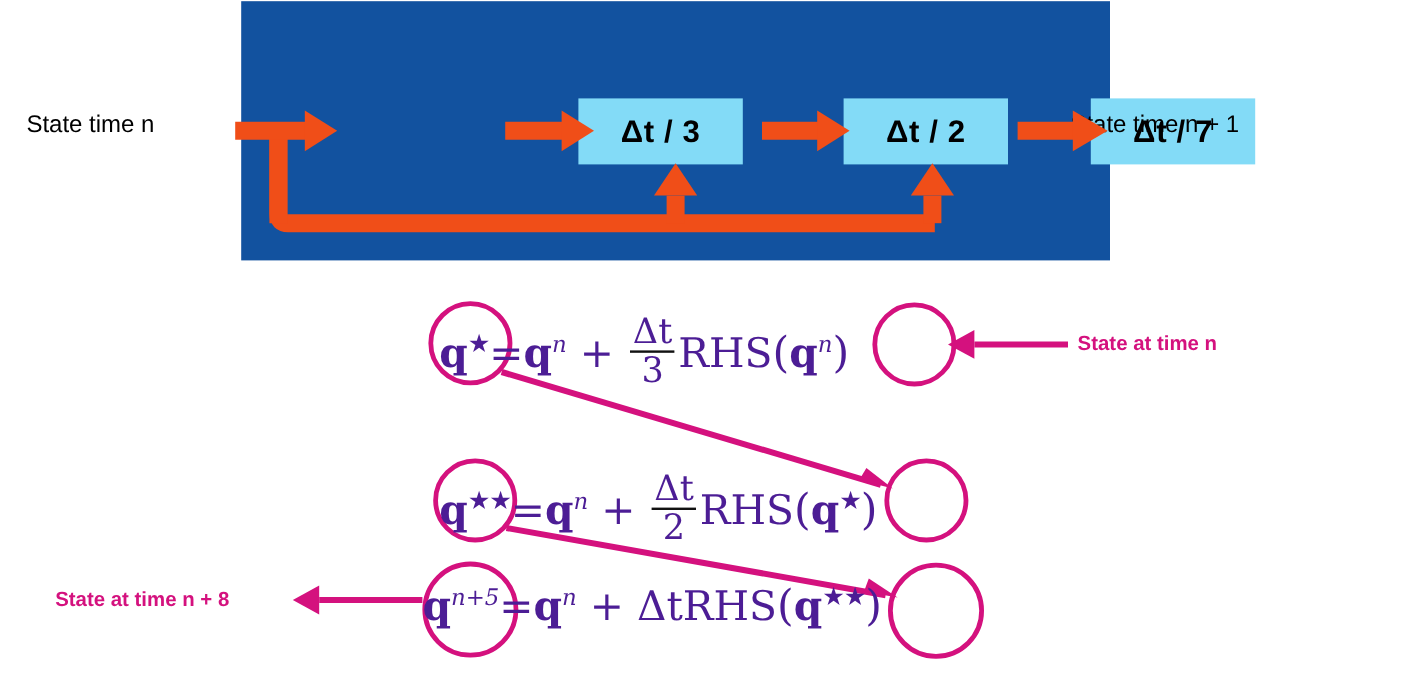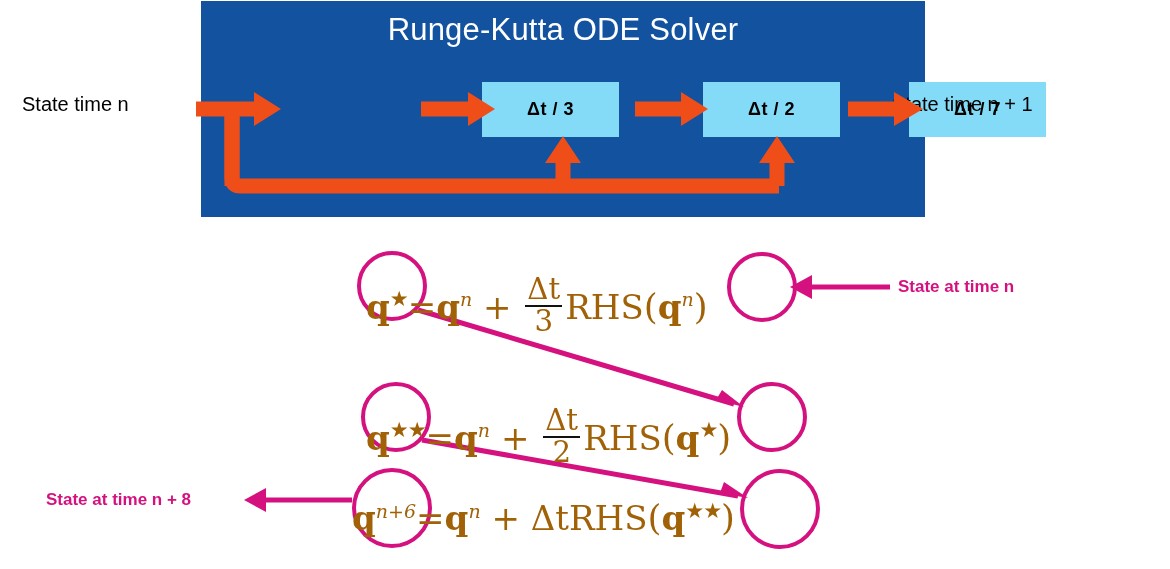--- a/index.html
+++ b/index.html
@@ -42,21 +42,21 @@
   .stage-box {
     position: absolute;
     top: 81px;
     width: 137px;
     height: 55px;
     background: #83dbf7;
     display: flex;
     align-items: center;
     justify-content: center;
     color: #000000;
-    font-size: 18px;
+    font-size: 26px;
     font-weight: bold;
     letter-spacing: 0.5px;
   }
   #stage-box-0 { left: 281px; }
   #stage-box-1 { left: 502px; }
   #stage-box-2 { left: 708px; }
 
   #flow-svg {
     position: absolute;
     left: 0;
@@ -70,23 +70,22 @@
     position: absolute;
     color: #000000;
     font-size: 20px;
     white-space: nowrap;
   }
   #label-state-in  { left: 22px;  top: 93px; }
   #label-state-out { left: 892px; top: 93px; }
   .eq {
     position: absolute;
     font-family: "DejaVu Serif", serif;
-    color: #a16207;
+    color: #4c1d95;
     white-space: nowrap;
-    margin-top: 13px;
   }
   .eqmain { font-size: 34px; }
   .bf { font-family: "DejaVu Serif", serif; font-weight: bold; }
   .sup {
     font-size: 0.56em;
     vertical-align: super;
     font-style: italic;
     font-weight: normal;
   }
   .sup-star {
@@ -123,21 +122,20 @@
   }
   #annot-state-n    { left: 898px; top: 277px; }
   #annot-state-np1  { left: 46px;  top: 490px; }
 </style>
 </head>
 <body>
 
 <div id="page">
 
   <div id="solver-panel">
-    <div id="solver-title">Runge-Kutta ODE Solver</div>
 
     <div class="stage-box" id="stage-box-0">
       <span>Δt / 3</span>
     </div>
     <div class="stage-box" id="stage-box-1">
       <span>Δt / 2</span>
     </div>
     <div class="stage-box" id="stage-box-2">
       <span>Δt / 7</span>
     </div>
@@ -200,19 +198,19 @@
 
   <div class="eq eqmain" id="eq-1">
     <span class="bf">q</span><span class="sup-star">★</span><span>=</span><span class="bf">q</span><span class="sup">n</span> <span>+</span> <span class="frac"><span class="num ital">Δt</span><span class="den">3</span></span><span class="ital">RHS</span><span class="paren">(</span><span class="bf">q</span><span class="sup">n</span><span class="paren">)</span>
   </div>
 
   <div class="eq eqmain" id="eq-2">
     <span class="bf">q</span><span class="sup-star">★★</span><span>=</span><span class="bf">q</span><span class="sup">n</span> <span>+</span> <span class="frac"><span class="num ital">Δt</span><span class="den">2</span></span><span class="ital">RHS</span><span class="paren">(</span><span class="bf">q</span><span class="sup-star">★</span><span class="paren">)</span>
   </div>
 
   <div class="eq eqmain" id="eq-3">
-    <span class="bf">q</span><span class="sup">n+6</span><span>=</span><span class="bf">q</span><span class="sup">n</span> <span>+</span> <span class="ital">Δt</span><span class="ital">RHS</span><span class="paren">(</span><span class="bf">q</span><span class="sup-star">★★</span><span class="paren">)</span>
+    <span class="bf">q</span><span class="sup">n+5</span><span>=</span><span class="bf">q</span><span class="sup">n</span> <span>+</span> <span class="ital">Δt</span><span class="ital">RHS</span><span class="paren">(</span><span class="bf">q</span><span class="sup-star">★★</span><span class="paren">)</span>
   </div>
 
   <div class="annot" id="annot-state-n">State at time n</div>
   <div class="annot" id="annot-state-np1">State at time n + 8</div>
 
 </div>
 
 </body></html>

